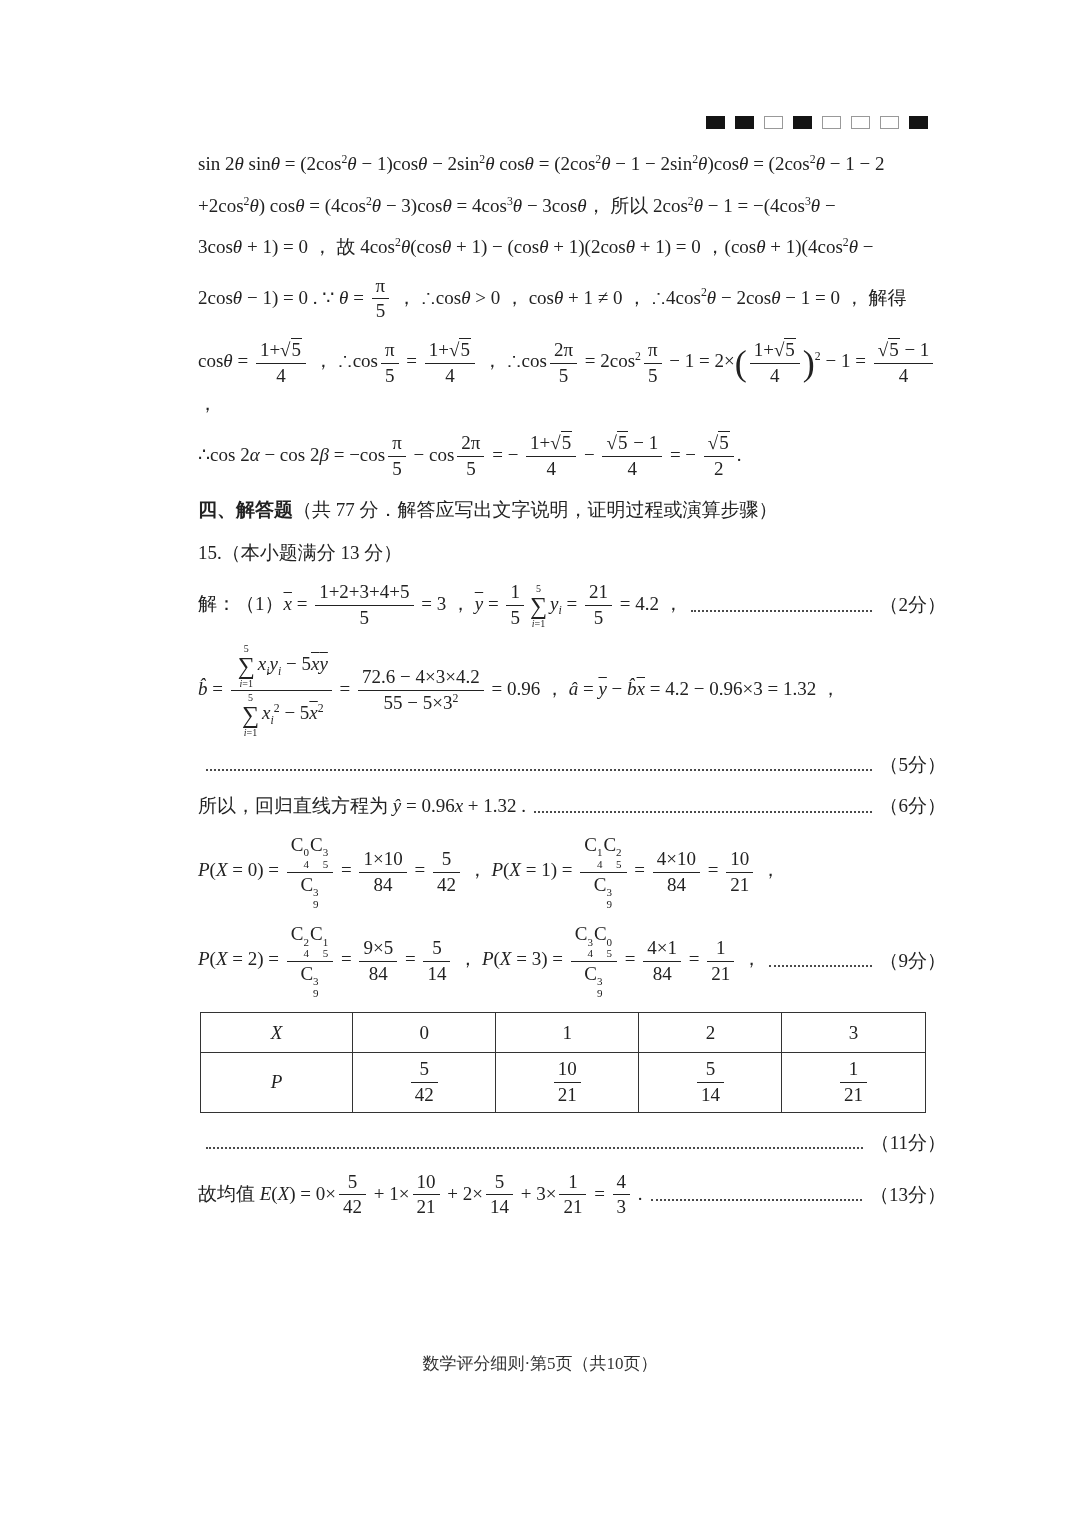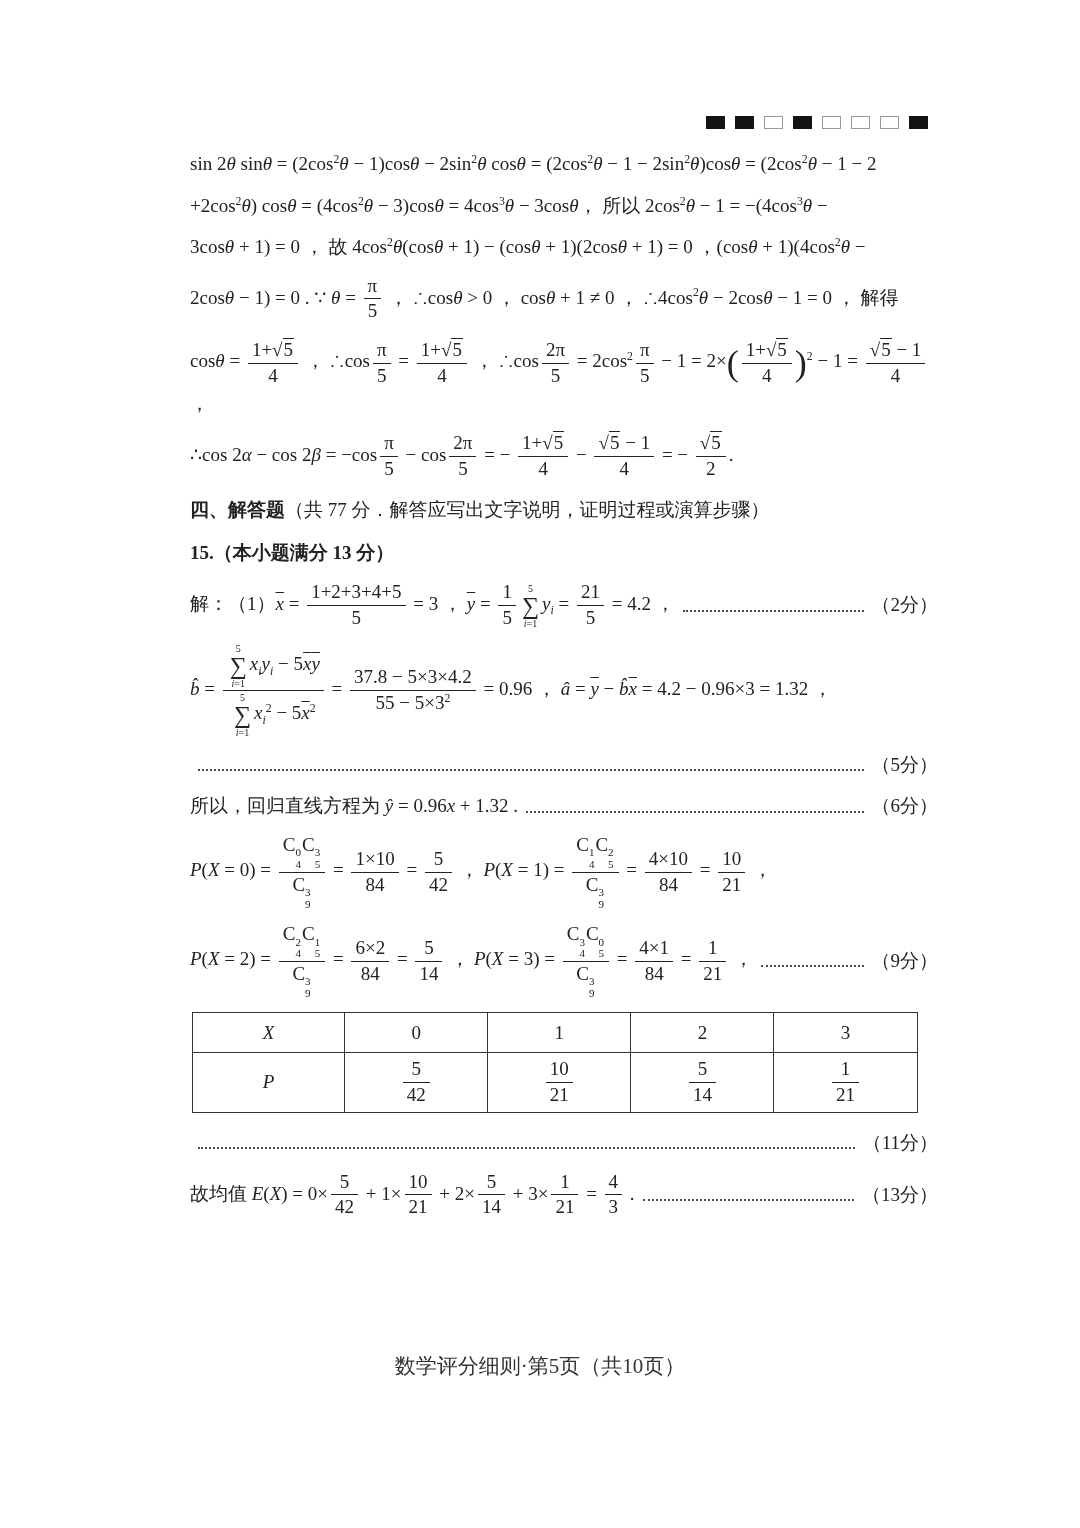--- a/index.html
+++ b/index.html
@@ -3,21 +3,21 @@
 <meta charset="utf-8">
 <style>
   * { margin:0; padding:0; box-sizing:border-box; }
   body { background:#ffffff; font-family:"Liberation Serif", serif; color:#222; }
   .page { position:relative; width:1080px; height:1528px; background:#fff; overflow:hidden; margin:0 auto; }
 
   .marks { position:absolute; top:116px; right:152px; display:flex; gap:10px; }
   .mark { display:inline-block; width:19px; height:13px; border:1px solid #999; background:#fff; }
   .mark[data-fill="filled"] { background:#141414; border-color:#141414; }
 
-  .content { position:absolute; left:190px; top:150px; width:748px; font-size:19px; line-height:1.5; }
+  .content { position:absolute; left:198px; top:150px; width:748px; font-size:19px; line-height:1.5; }
 
   .mline { margin-bottom:13px; min-height:28px; }
   .flexline { display:flex; align-items:center; }
   .flexline .math { flex:0 1 auto; }
   .leader { flex:1 1 40px; height:0; border-bottom:2px dotted #4a4a4a; margin:0 8px; position:relative; top:5px; min-width:40px; }
   .score { flex:0 0 auto; white-space:nowrap; }
 
   
   sup, sub { font-size:0.62em; }
   .frac { display:inline-block; vertical-align:middle; text-align:center; margin:0 3px; line-height:1.2; }
@@ -26,28 +26,28 @@
   .sqrt { white-space:nowrap; }
   .sqrt .rad { border-top:1.5px solid #222; padding:0 1px; }
   .sum { display:inline-flex; flex-direction:column; align-items:center; vertical-align:middle; line-height:1; margin:0 3px; }
   .sum .lim { font-size:10px; line-height:1.1; }
   .sum .sig { font-size:24px; line-height:1; }
   .ss { display:inline-flex; flex-direction:column; align-items:flex-start; font-size:0.58em; line-height:1.05; vertical-align:-0.5em; margin-right:1px; }
   .ol { text-decoration:overline; }
   .big { font-size:1.9em; vertical-align:middle; font-weight:400; }
 
   .section-header { margin:16px 0 14px; }
-  .problem-title { margin-bottom:14px;font-weight:bold; }
+  .problem-title { margin-bottom:14px; }
 
   .dist-table { border-collapse:collapse; width:97%; margin:6px 0 16px 2px; }
   .dist-table td { border:1.5px solid #333; text-align:center; padding:5px 0; }
   .dist-table tr:first-child td { height:40px; }
   .dist-table td:first-child { width:21%; }
 
-  .footer { position:absolute; top:1352px; left:0; width:100%; text-align:center; font-size:21px; color:#333; }
+  .footer { position:absolute; top:1352px; left:0; width:100%; text-align:center; font-size:17px; color:#333; }
 </style>
 </head>
 <body>
 
 <div class="page">
 
   <div class="marks">
     <span class="mark" data-fill="filled"></span>
     <span class="mark" data-fill="filled"></span>
     <span class="mark" data-fill="empty"></span>
@@ -82,21 +82,21 @@
     </div>
 
     <div class="mline"><i>b̂</i> = <span class="frac"><span class="num"><span class="sum">
               <span class="lim">5</span>
               <span class="sig">∑</span>
               <span class="lim"><i>i</i>=1</span>
             </span><i>x</i><sub><i>i</i></sub><i>y</i><sub><i>i</i></sub> − 5<span class="ol"><i>x</i></span><span class="ol"><i>y</i></span></span><span class="den"><span class="sum">
               <span class="lim">5</span>
               <span class="sig">∑</span>
               <span class="lim"><i>i</i>=1</span>
-            </span><i>x</i><sub><i>i</i></sub><sup>2</sup> − 5<span class="ol"><i>x</i></span><sup>2</sup></span></span> = <span class="frac"><span class="num">37.8 − 5×3×4.2</span><span class="den">55 − 5×3<sup>2</sup></span></span> = 0.96 ， <i>â</i> = <span class="ol"><i>y</i></span> − <i>b̂</i><span class="ol"><i>x</i></span> = 4.2 − 0.96×3 = 1.32 ，</div>
+            </span><i>x</i><sub><i>i</i></sub><sup>2</sup> − 5<span class="ol"><i>x</i></span><sup>2</sup></span></span> = <span class="frac"><span class="num">72.6 − 4×3×4.2</span><span class="den">55 − 5×3<sup>2</sup></span></span> = 0.96 ， <i>â</i> = <span class="ol"><i>y</i></span> − <i>b̂</i><span class="ol"><i>x</i></span> = 4.2 − 0.96×3 = 1.32 ，</div>
 
     <div class="mline flexline">
       <span class="leader"></span>
       <span class="score">（5分）</span>
     </div>
 
     <div class="mline flexline">
       <span class="math">所以，回归直线方程为 <i>ŷ</i> = 0.96<i>x</i> + 1.32 .</span>
       <span class="leader"></span>
       <span class="score">（6分）</span>
@@ -126,21 +126,21 @@
     <div class="mline flexline">
       <span class="math"><i>P</i>(<i>X</i> = 2) = <span class="frac"><span class="num">C<span class="ss">
                 <span>2</span>
                 <span>4</span>
               </span>C<span class="ss">
                 <span>1</span>
                 <span>5</span>
               </span></span><span class="den">C<span class="ss">
                 <span>3</span>
                 <span>9</span>
-              </span></span></span> = <span class="frac"><span class="num">6×2</span><span class="den">84</span></span> = <span class="frac"><span class="num">5</span><span class="den">14</span></span> ， <i>P</i>(<i>X</i> = 3) = <span class="frac"><span class="num">C<span class="ss">
+              </span></span></span> = <span class="frac"><span class="num">9×5</span><span class="den">84</span></span> = <span class="frac"><span class="num">5</span><span class="den">14</span></span> ， <i>P</i>(<i>X</i> = 3) = <span class="frac"><span class="num">C<span class="ss">
                 <span>3</span>
                 <span>4</span>
               </span>C<span class="ss">
                 <span>0</span>
                 <span>5</span>
               </span></span><span class="den">C<span class="ss">
                 <span>3</span>
                 <span>9</span>
               </span></span></span> = <span class="frac"><span class="num">4×1</span><span class="den">84</span></span> = <span class="frac"><span class="num">1</span><span class="den">21</span></span> ，</span>
       <span class="leader"></span>

